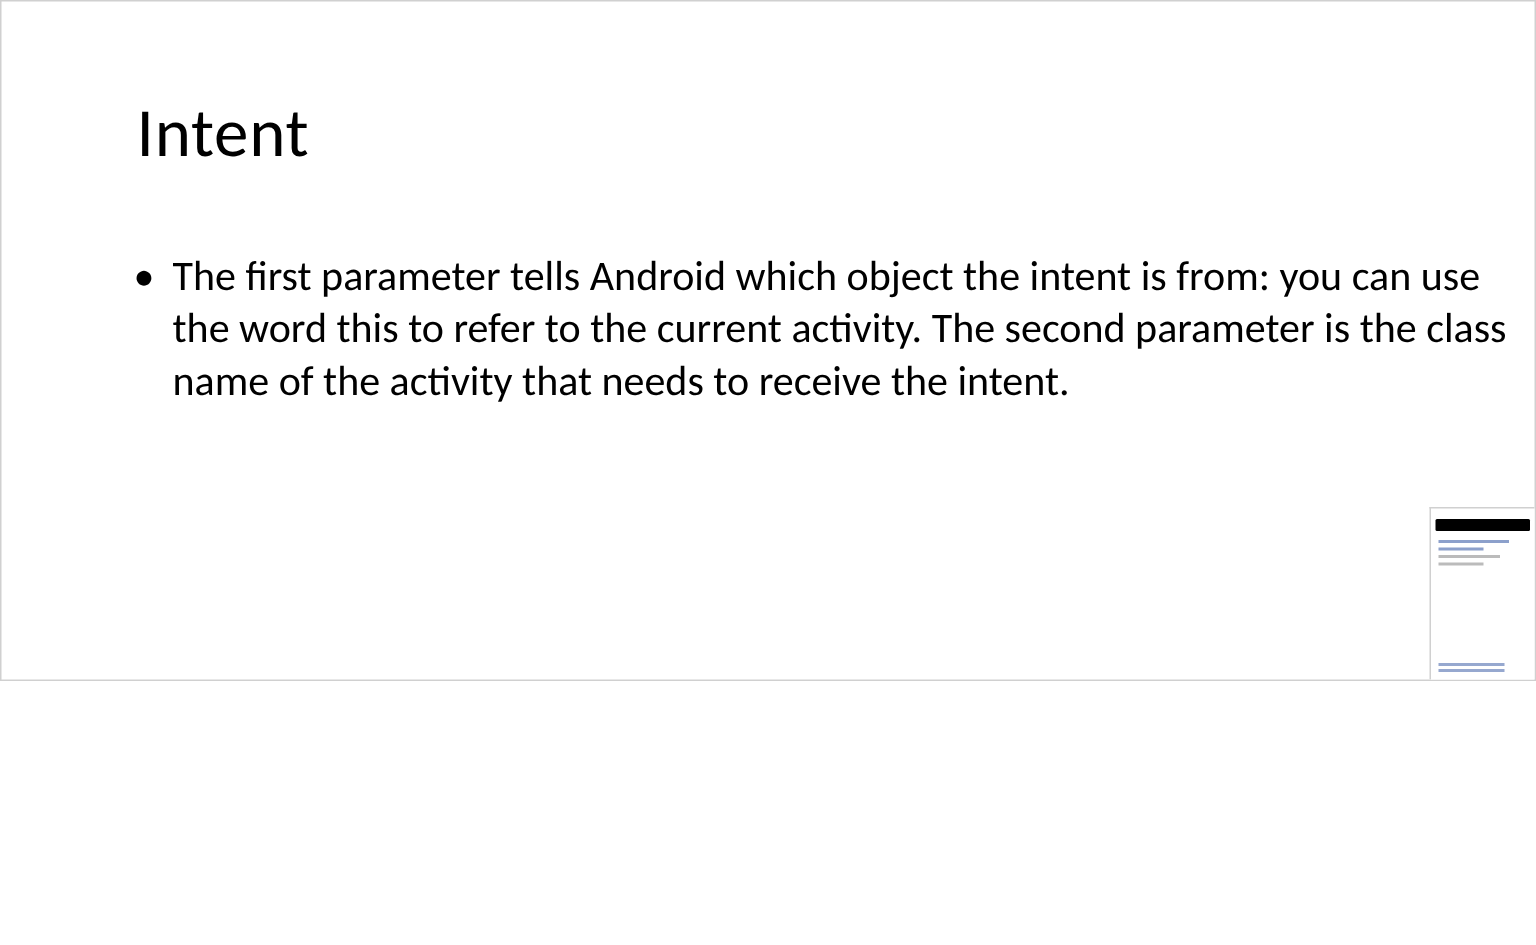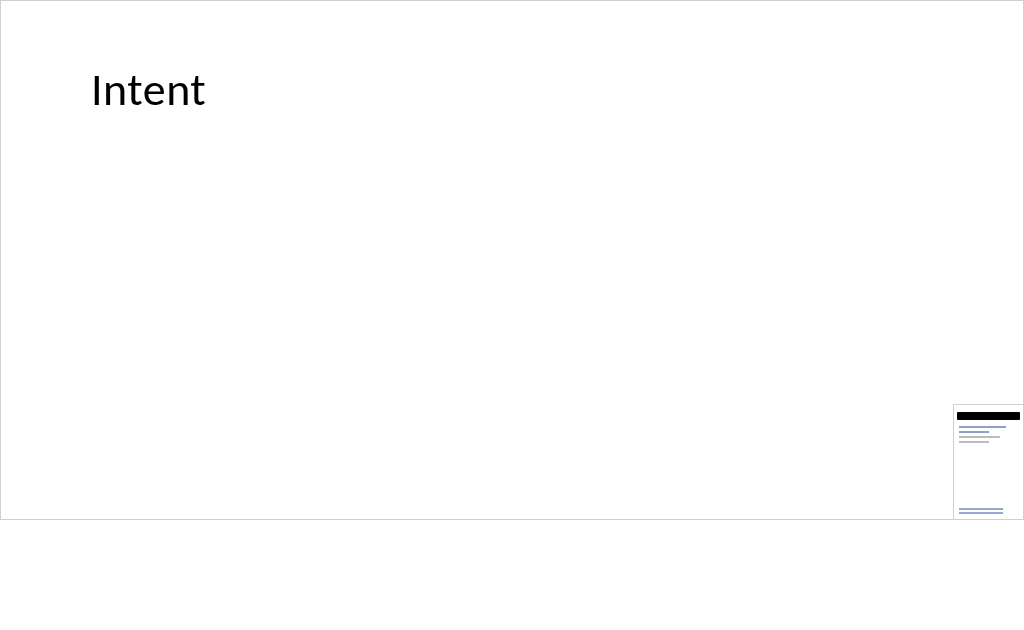--- a/index.html
+++ b/index.html
@@ -11,21 +11,21 @@
       width: 1024px;
       height: 630px;
       background: #ffffff;
       font-family: Calibri, "Segoe UI", Arial, sans-serif;
       color: #000000;
       overflow: hidden;
       position: relative;
     }
     .slide-frame {
       width: 1024px;
-      height: 520px;
+      height: 454px;
       border: 1px solid #d0d0d0;
       position: relative;
       background: #fff;
     }
     .slide-title {
       position: absolute;
       top: 60px;
       left: 90px;
       font-size: 46px;
       font-weight: 400;
@@ -107,20 +107,23 @@
       opacity: 0.55;
       width: 75%;
     }
   </style>
 </head>
 <body>
 
 <div class="slide-frame">
   <h1 class="slide-title">Intent</h1>
 
+  <ul class="bullet-list">
+    <li class="bullet-item">The first parameter tells Android which object the intent is from: you can use the word this to refer to the current activity. The second parameter is the class name of the activity that needs to receive the intent.</li>
+  </ul>
 
   <div class="thumb">
     <div class="thumb-inner">
       <div class="thumb-bar"></div>
       <div class="thumb-lines">
         <div class="thumb-line"></div>
         <div class="thumb-line short"></div>
         <div class="thumb-line gray"></div>
         <div class="thumb-line gray short"></div>
       </div>

